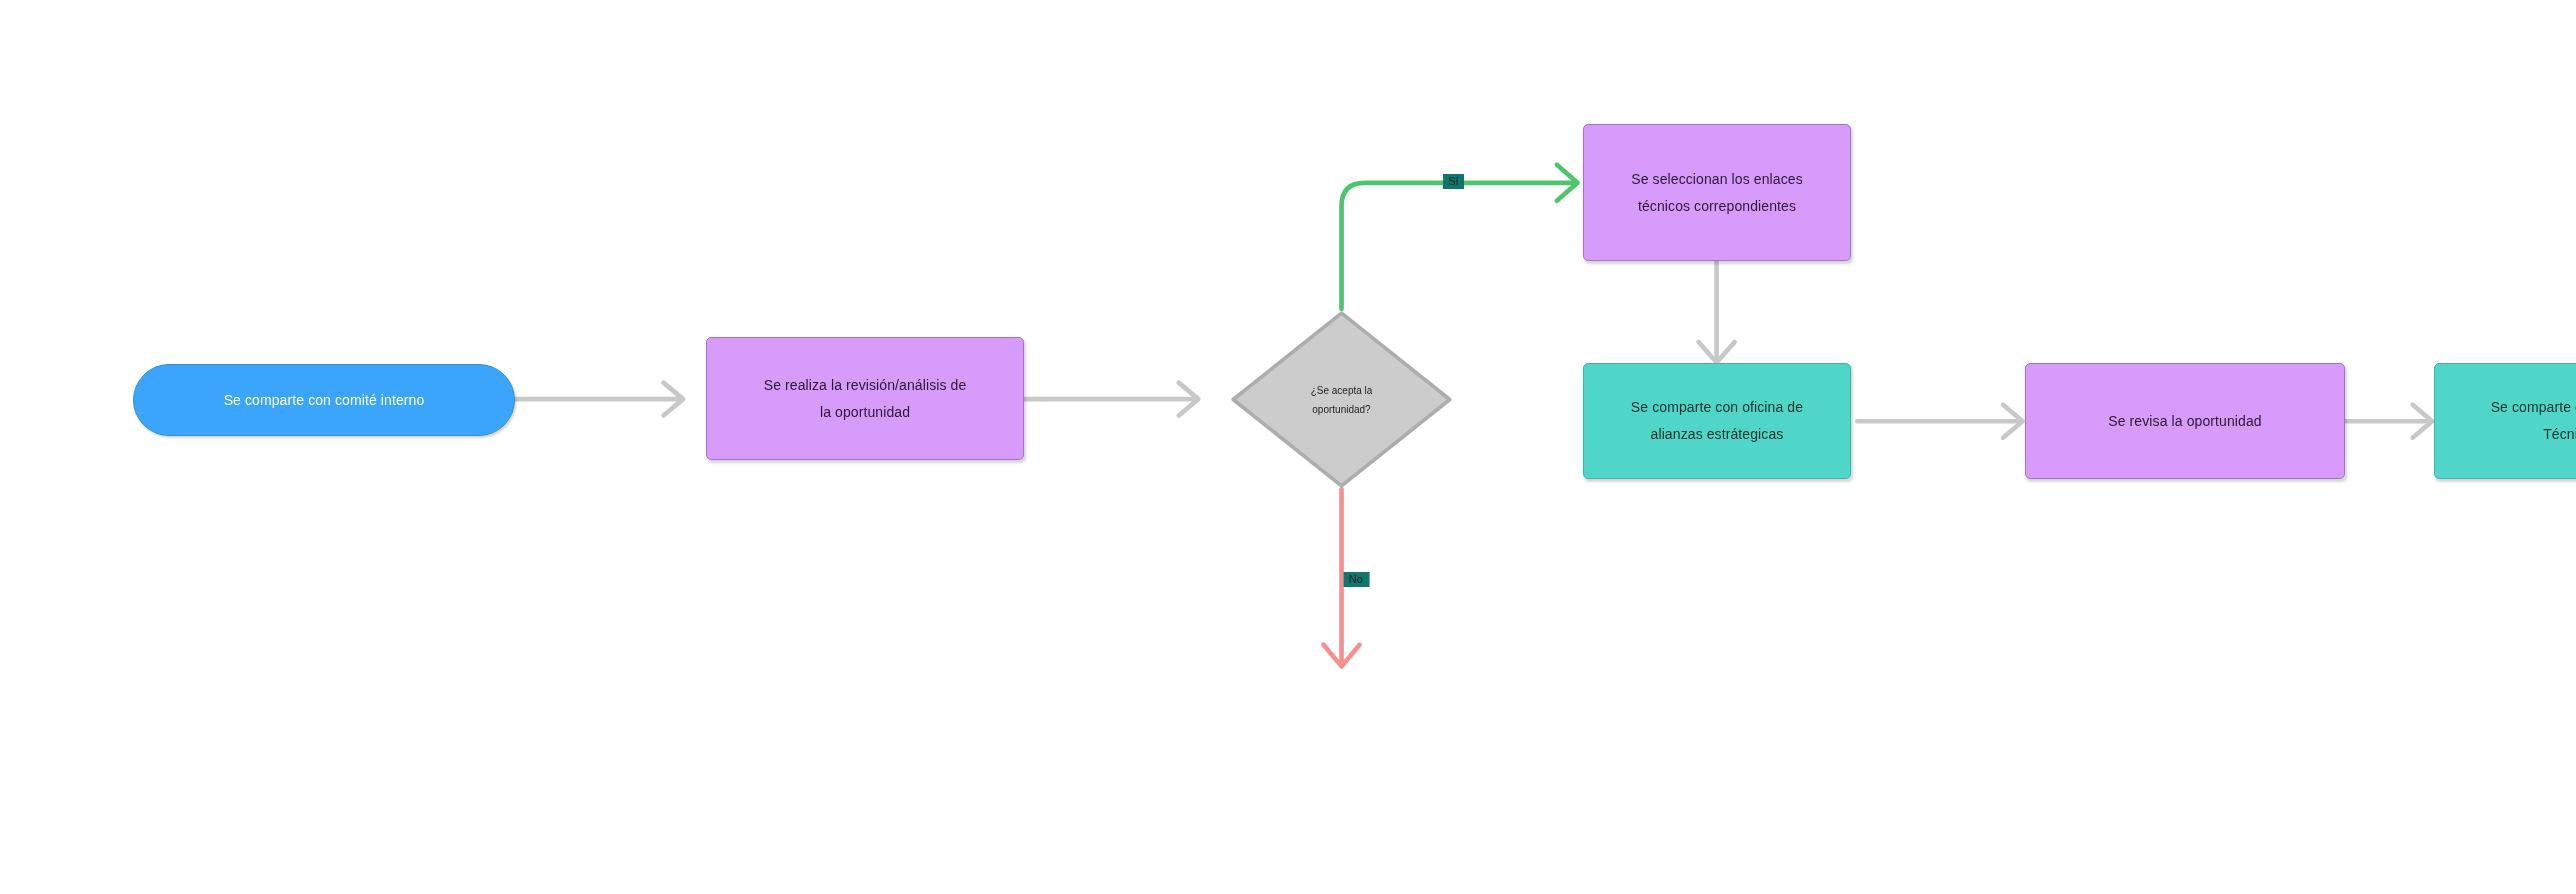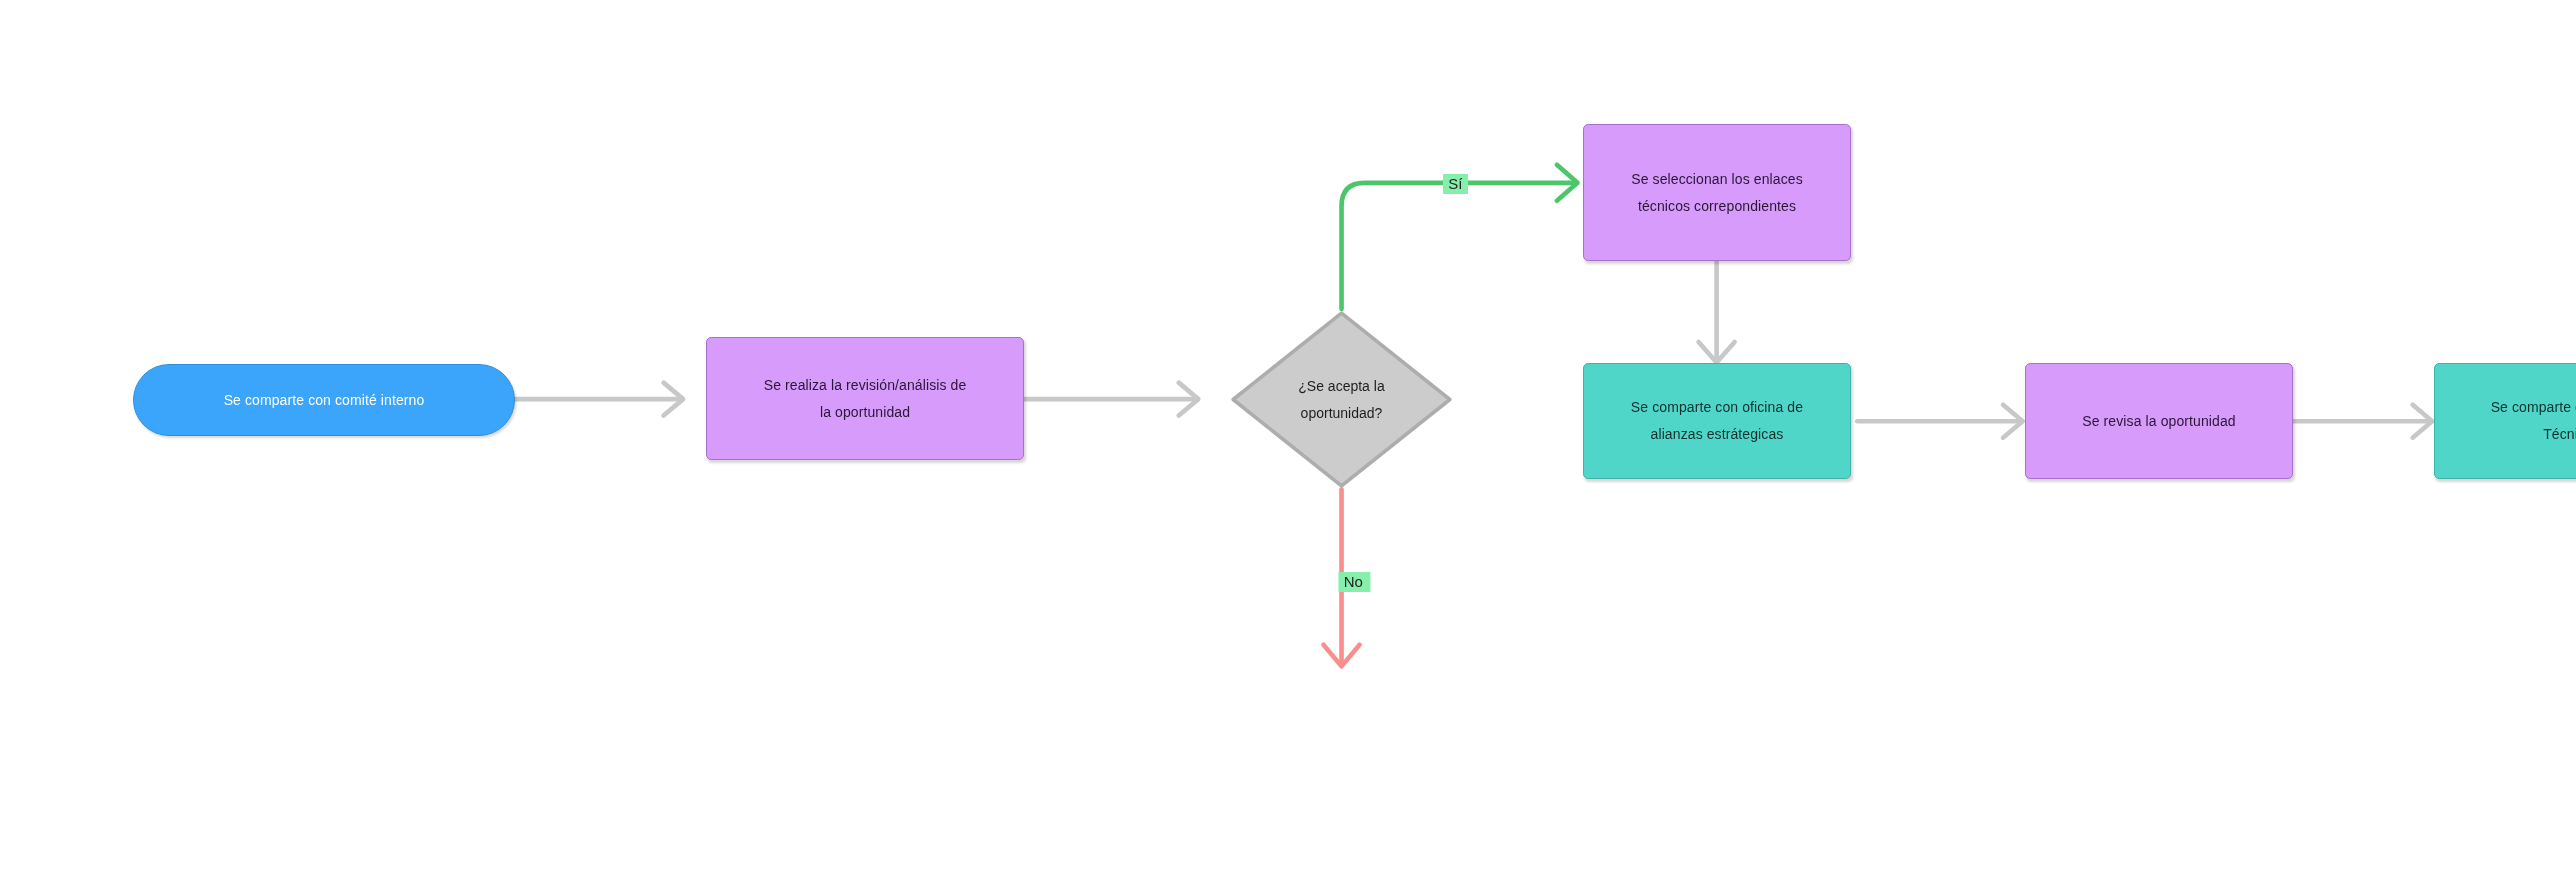--- a/index.html
+++ b/index.html
@@ -62,37 +62,37 @@
   }
   .diamond-label {
     position: absolute;
     left: 0; top: 0;
     width: 100%;
     height: 100%;
     display: flex;
     align-items: center;
     justify-content: center;
     text-align: center;
-    font-size: 14px;
+    font-size: 10px;
     line-height: 1.9;
     color: #1f1f1f;
     white-space: pre-line;
   }
 
   
   .c-blue   { background: #3BA5FC; border-color: #2d8fdd; color: #ffffff; align-items: center; }
   .c-purple { background: #D79CFB; border-color: #a86fce; color: #2b1636; }
   .c-teal   { background: #4FD6C9; border-color: #3fb3a8; color: #10312e; }
   .c-salmon { background: #F98F8C; border-color: #e0716e; color: #331414; }
 
   .edge-label {
     position: absolute;
-    font-size: 15px;
+    font-size: 11px;
     color: #1f1f1f;
-    background: #86efac;
+    background: #0f766e;
     padding: 1px 5.2px;
     white-space: nowrap;
     line-height: 1.2;
   }
 </style>
 </head>
 <body>
 
 <div id="canvas">
 
@@ -158,21 +158,21 @@
   <div class="node shape-rect c-purple" style="left:1583px; top:124px; width:268px; height:137px;">
     <span class="node-text">Se seleccionan los enlaces
 técnicos correpondientes</span>
   </div>
 
   <div class="node shape-rect c-teal" style="left:1583px; top:363px; width:268px; height:116px;">
     <span class="node-text">Se comparte con oficina de
 alianzas estrátegicas</span>
   </div>
 
-  <div class="node shape-rect c-purple" style="left:2025px; top:363px; width:268px; height:116px;align-items:center;">
+  <div class="node shape-rect c-purple" style="left:2025px; top:363px; width:320px; height:116px;align-items:center;">
     <span class="node-text">Se revisa la oportunidad</span>
   </div>
 
   <div class="node shape-rect c-teal" style="left:2434px; top:363px; width:268px; height:116px;">
     <span class="node-text">Se comparte con Enlace
 Técnico</span>
   </div>
 
 
 </div>

